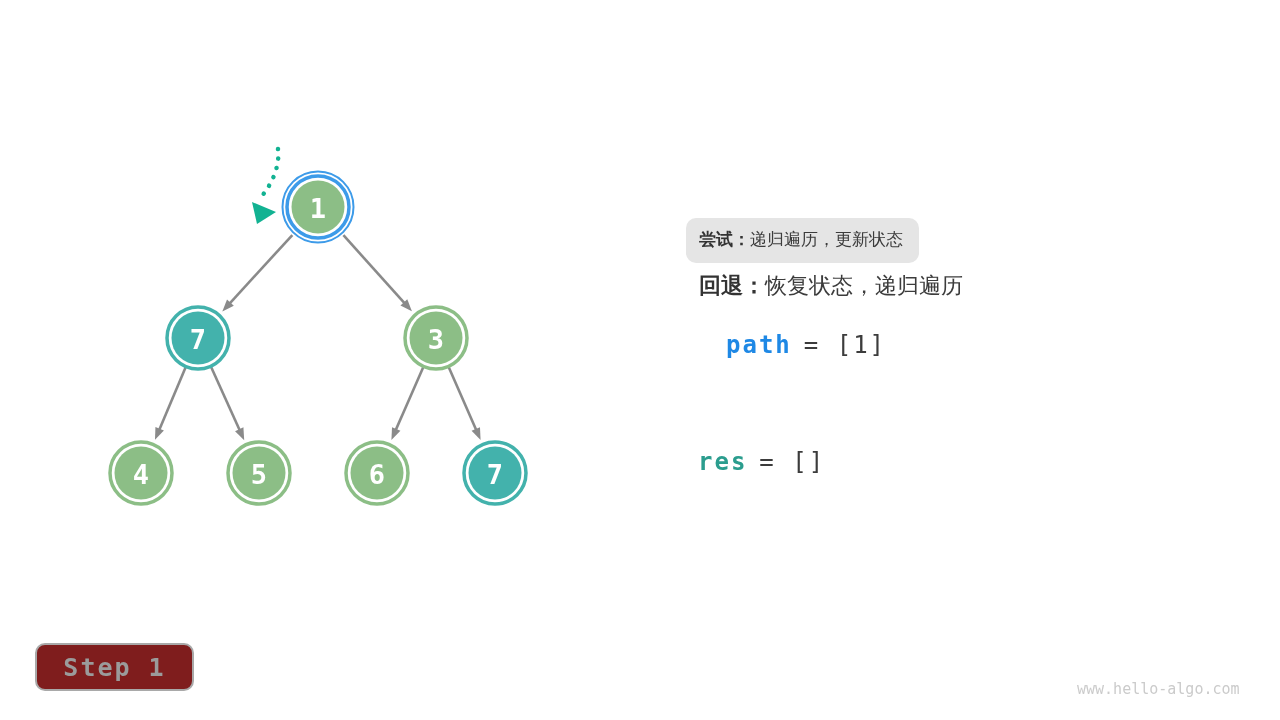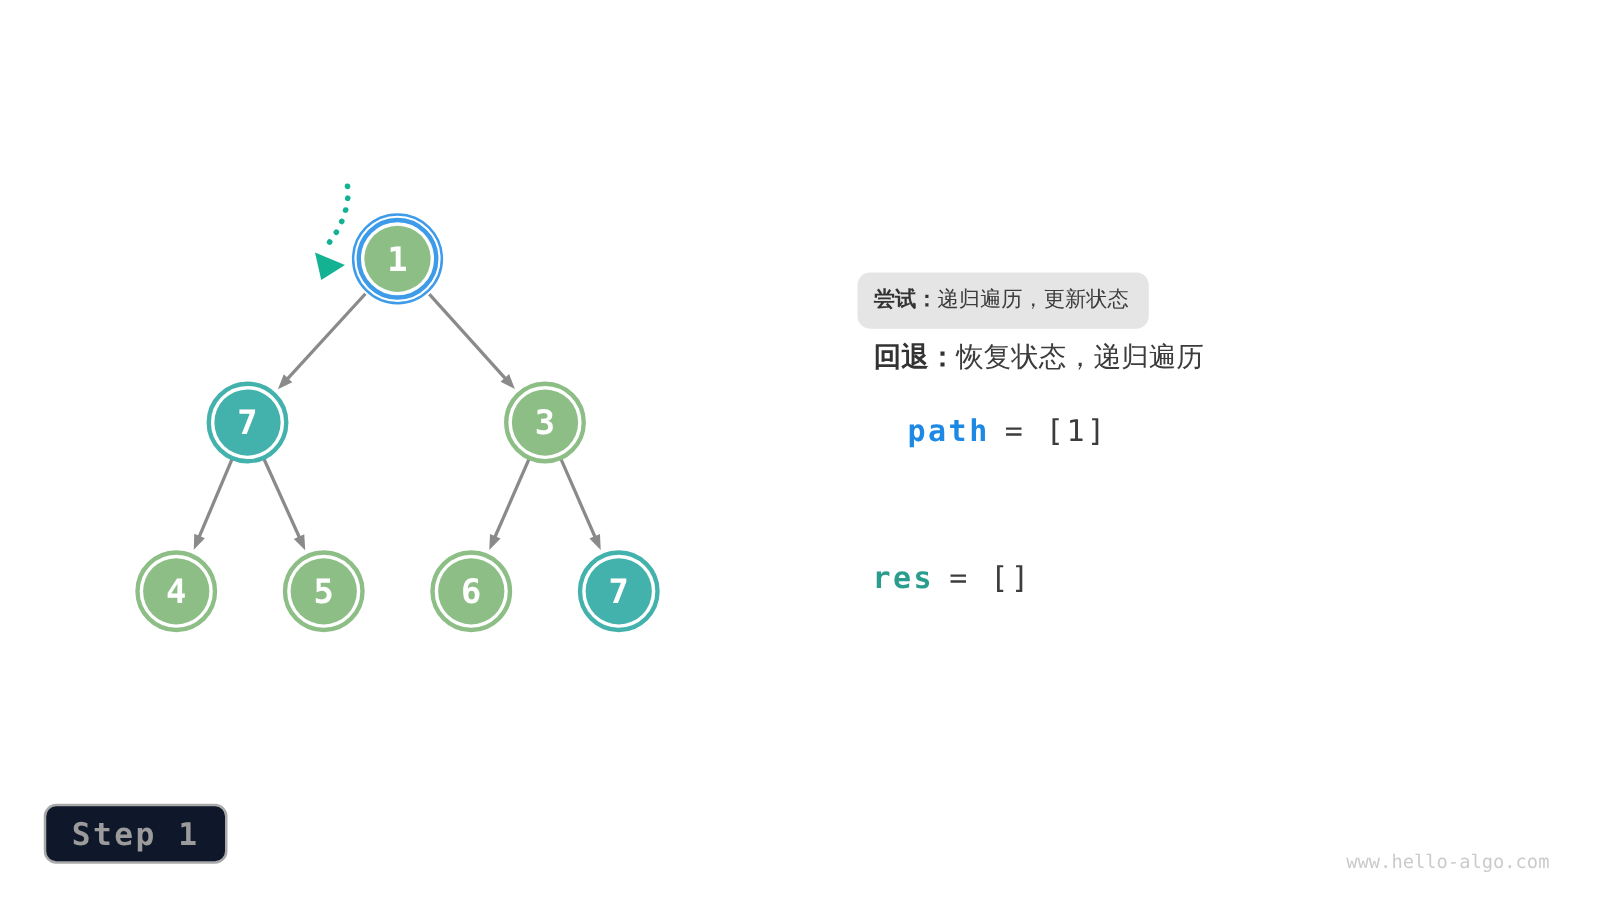--- a/index.html
+++ b/index.html
@@ -32,23 +32,23 @@
     color:var(--ink,#3c3c3c);white-space:nowrap;
   }
   #path-line{left:698px;top:331px;margin-left:28px;}
   #res-line{left:698px;top:448px;}
   .code-var{font-weight:700;}
   #path-line .code-var{color:var(--path-blue,#1e88e5);}
   #res-line .code-var{color:var(--res-teal,#2b9d8e);margin-top:19px;}
   .code-val{margin-left:12px;}
 
   .step-badge{
-    position:absolute;left:35px;top:643px;width:147px;height:48px;
+    position:absolute;left:35px;top:643px;width:159px;height:48px;
     box-sizing:border-box;
-    border:2px solid #a9a9a9;border-radius:10px;background:#0f172a;
+    border:2px solid #a9a9a9;border-radius:10px;background:#7f1d1d;
     display:flex;align-items:center;justify-content:center;
     font-family:"DejaVu Sans Mono","Liberation Mono",monospace;
     font-size:25px;font-weight:700;letter-spacing:2px;
     color:var(--step-gray,#9b9b9b);
   }
   .watermark{
     position:absolute;left:1077px;top:680px;
     font-family:"DejaVu Sans Mono","Liberation Mono",monospace;
     font-size:15px;color:var(--wm-gray,#cbcbcb);white-space:nowrap;
   }

